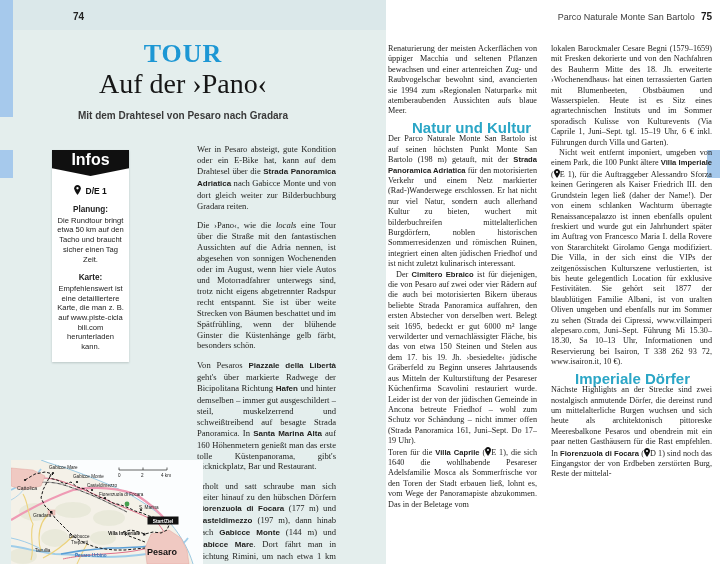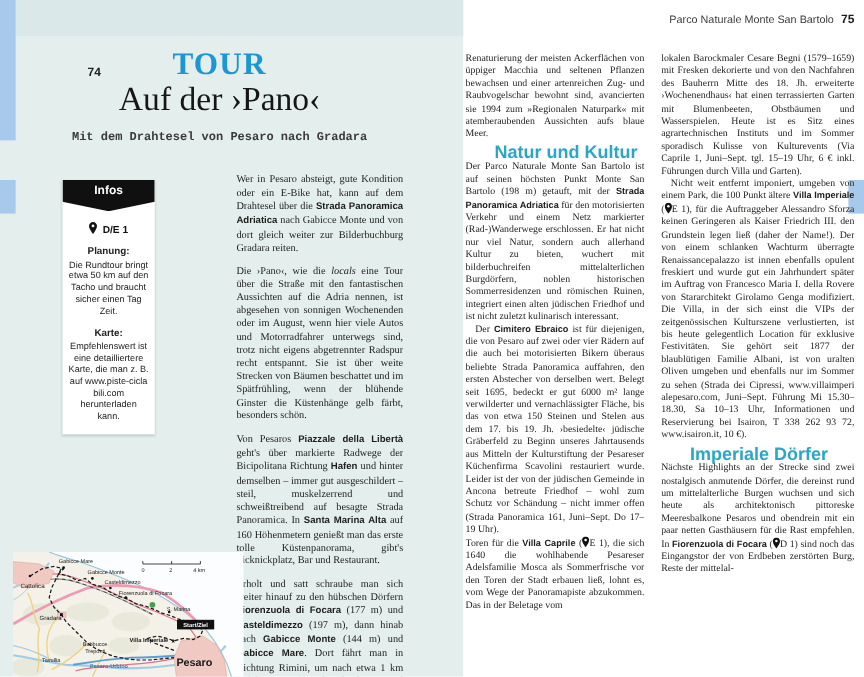--- a/index.html
+++ b/index.html
@@ -2,41 +2,41 @@
 <html><head>
 <meta charset="utf-8">
 <style>
   html,body{margin:0;padding:0;}
   .canvas{position:relative;width:720px;height:564px;background:#ffffff;overflow:hidden;
           font-family:"Liberation Serif",serif;color:#1d1d1b;}
   
   .page-left{position:absolute;left:0;top:0;width:386px;height:564px;background:#e4eeed;}
   .header-band{position:absolute;left:0;top:0;width:386px;height:30px;background:#dbe8ea;}
   .pagenum-left{position:absolute;left:73px;top:11px;font-family:"Liberation Sans",sans-serif;
-                font-weight:bold;font-size:10px;color:#222;margin-top:44px;}
+                font-weight:bold;font-size:10px;color:#222;}
   
   .tab{position:absolute;background:#a6c9ec;}
   .tab-left-top{left:0;top:0;width:13px;height:117px;}
   .tab-left-mid{left:0;top:150px;width:13px;height:28px;}
   .tab-right{left:707px;top:150px;width:13px;height:28px;}
   
   .header-right{position:absolute;right:8px;top:11px;font-family:"Liberation Sans",sans-serif;
                 font-size:9px;color:#3c3c3c;padding-left:40px;}
   .header-right .num{font-weight:bold;font-size:10px;color:#1b1b1b;margin-left:6px;}
   
   .title-block{position:absolute;left:16px;top:40px;width:334px;text-align:center;}
   .kicker{font-family:"Liberation Serif",serif;font-weight:bold;font-size:26px;letter-spacing:1px;
           color:#1d97d4;line-height:27px;}
   .big-title{font-family:"Liberation Serif",serif;font-size:28px;line-height:31px;color:#161616;margin-top:1px;}
-  .subtitle{font-family:Liberation Mono, monospace;font-weight:bold;font-size:10px;color:#3a3a3a;margin-top:11px;}
+  .subtitle{font-family:Liberation Sans, sans-serif;font-weight:bold;font-size:10px;color:#3a3a3a;margin-top:11px;}
   
   .info-box{position:absolute;left:52px;top:150px;width:77px;background:#ffffff;
             box-shadow:0 1px 2px rgba(60,80,80,.25);padding-bottom:10px;}
   .info-banner{background:#101010;color:#fff;font-family:"Liberation Sans",sans-serif;font-weight:bold;
-               font-size:10px;text-align:center;height:26px;line-height:20px;
+               font-size:16px;text-align:center;height:26px;line-height:20px;
                clip-path:polygon(0 0,100% 0,100% 70%,50% 100%,0 70%);}
   .info-pinrow{margin-top:9px;text-align:center;font-family:"Liberation Sans",sans-serif;
                font-size:8.5px;font-weight:bold;color:#111;}
   .info-pinrow svg{vertical-align:-1px;margin-right:2px;}
   .info-section{margin-top:9px;padding:0 5px;text-align:center;font-family:"Liberation Sans",sans-serif;
                 font-size:7.6px;line-height:9.7px;color:#222;overflow-wrap:break-word;}
   .info-section .lab{font-weight:bold;font-size:8.2px;margin-bottom:1px;}
   
   .intro-col{position:absolute;left:131px;top:144px;width:205px;height:420px;overflow:hidden;
              font-size:8.6px;line-height:10.9px;text-align:justify;}

